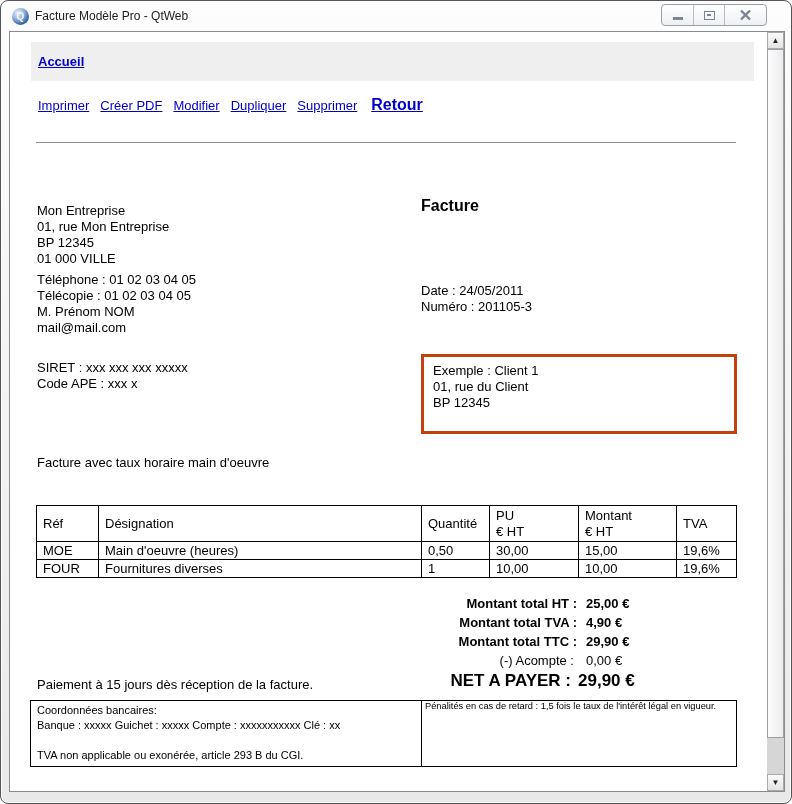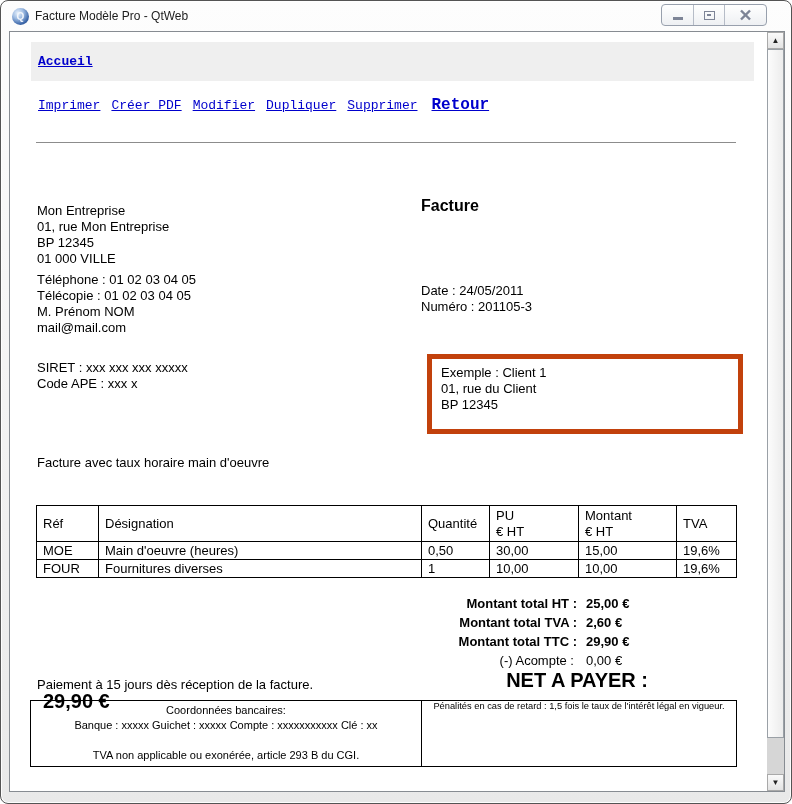--- a/index.html
+++ b/index.html
@@ -32,62 +32,62 @@
   .glyph-max { width:11px; height:9px; border:1.5px solid #7d8496; display:flex; align-items:center; justify-content:center; }
   .glyph-max-inner { width:4px; height:2px; border:1px solid #7d8496; }
 
   
   .viewport {
     position:absolute; left:8px; top:30px; width:776px; height:761px;
     border:1px solid #878c92; background:#fff;
   }
   .page { position:absolute; left:0; top:0; width:757px; height:759px; overflow:hidden; font-size:13px; color:#000; }
 
-  a.lnk { color:#0000cc; text-decoration:underline; cursor:pointer;font-family:Liberation Mono, monospace; }
+  a.lnk { color:#0000cc; text-decoration:underline; cursor:pointer; }
 
   .band { position:absolute; left:21px; top:10px; width:723px; height:39px; background:#efefef; }
   .band .home { position:absolute; left:7px; top:12px; font-size:13px; font-weight:bold; }
   .band .apptitle { position:absolute; left:65px; top:8px; font-size:19px; font-weight:bold; color:#9b9b9b; }
 
   .nav { position:absolute; left:28px; top:64px; display:flex; align-items:baseline; gap:11px; font-size:13px; }
   .nav .back { font-size:16px; font-weight:bold; margin-left:3px; }
 
   .rule { position:absolute; left:26px; top:110px; width:700px; height:0; border-top:1px solid #8c8c8c; }
 
   .blk { position:absolute; line-height:16px; }
   .sender-address { left:27px; top:171px; }
   .sender-contact { left:27px; top:240px; }
   .sender-reg     { left:27px; top:328px; }
 
   .doc-title { position:absolute; left:411px; top:165px; font-size:16px; font-weight:bold; }
   .doc-meta  { position:absolute; left:411px; top:251px; line-height:16px; }
   .addr-label { position:absolute; left:411px; top:305px; width:316px; text-align:center; }
   .client-box {
     position:absolute; left:411px; top:322px; width:316px; height:80px;
-    border:5px solid #c2410c; padding:6px 9px; line-height:16px;margin-left:6px;
+    border:3px solid #c2410c; padding:6px 9px; line-height:16px;
   }
 
   .subject { position:absolute; left:27px; top:423px;text-align:center; }
 
   table.items { position:absolute; left:26px; top:473px; width:700px; border-collapse:collapse; table-layout:fixed; font-size:13px; }
   table.items th, table.items td { border:1px solid #000; padding:0 6px; text-align:left; font-weight:normal; vertical-align:middle; }
   table.items th { height:36px; line-height:16px; }
   table.items td { height:18px; }
 
   .totals { position:absolute; left:26px; top:562px; width:612px; }
   .t-row { display:flex; justify-content:flex-end; line-height:19px; font-size:13px; }
   .t-row .t-label { text-align:right; font-weight:bold; }
   .t-row .t-value { width:62px; margin-left:9px; font-weight:bold; }
   .t-row.plain .t-label, .t-row.plain .t-value { font-weight:normal;margin-left:12px; }
-  .t-row.net { font-size:20px; line-height:21px;flex-direction:column; }
+  .t-row.net { font-size:17px; line-height:21px; }
   .t-row.net .t-value { width:70px; margin-left:7px; }
 
   .payment { position:absolute; left:27px; top:645px; }
 
-  table.foot { position:absolute; left:20px; top:668px; width:706px; height:67px; border-collapse:collapse; table-layout:fixed;text-align:center; }
+  table.foot { position:absolute; left:20px; top:668px; width:706px; height:67px; border-collapse:collapse; table-layout:fixed; }
   table.foot td { border:1px solid #000; vertical-align:top; }
   td.foot-left { width:391px; font-size:11px; line-height:15px; padding:2px 6px; }
   td.foot-right { width:315px; font-size:9.3px; vertical-align:middle; padding:0 3px; white-space:nowrap; overflow:hidden; }
   .foot-spacer { height:15px; }
 
   
   .scrollbar { position:absolute; right:0; top:0; width:17px; height:759px; background:#d6d6d6; }
   .sb-btn {
     position:absolute; left:0; width:17px; height:17px;
     background:linear-gradient(#fafafa,#e3e3e3); border:1px solid #a9a9a9;
@@ -218,21 +218,21 @@
       </tbody>
         </table>
 
       <div class="totals">
         <div class="t-row">
           <span class="t-label">Montant total HT :</span>
           <span class="t-value">25,00 €</span>
         </div>
         <div class="t-row">
           <span class="t-label">Montant total TVA :</span>
-          <span class="t-value">2,60 €</span>
+          <span class="t-value">4,90 €</span>
         </div>
         <div class="t-row">
           <span class="t-label">Montant total TTC :</span>
           <span class="t-value">29,90 €</span>
         </div>
         <div class="t-row plain">
           <span class="t-label">(-) Acompte :</span>
           <span class="t-value">0,00 €</span>
         </div>
         <div class="t-row net">

